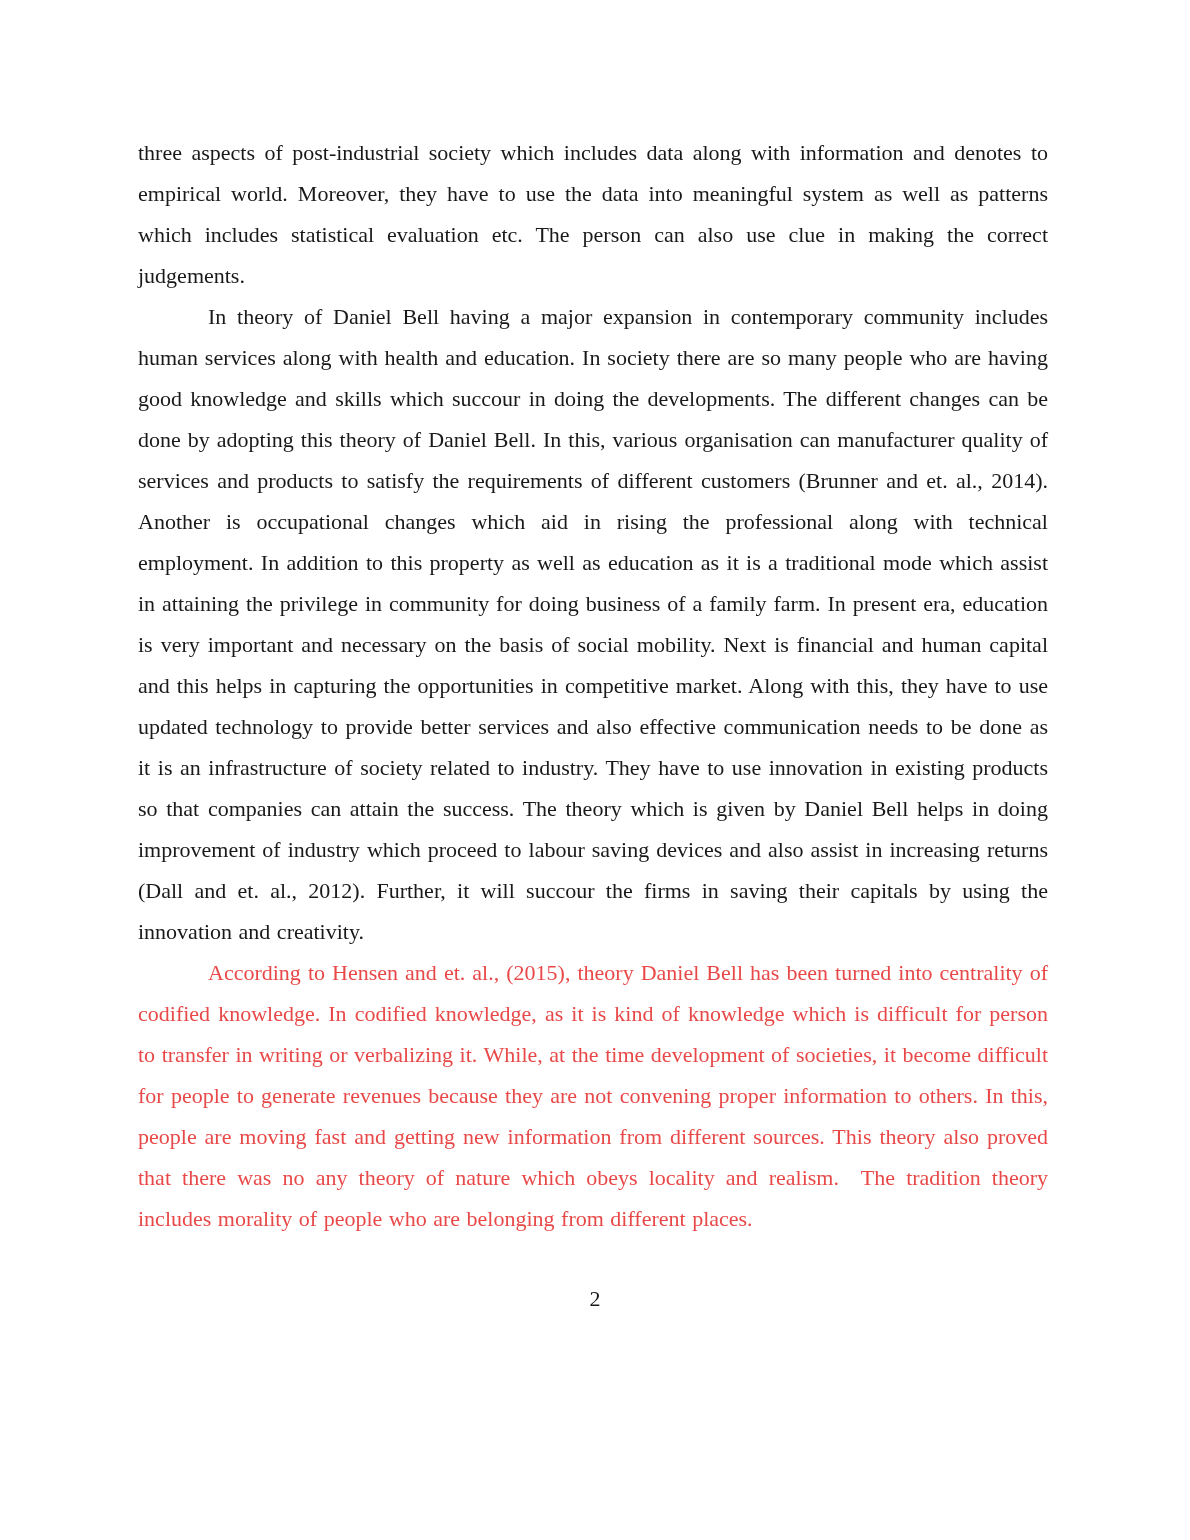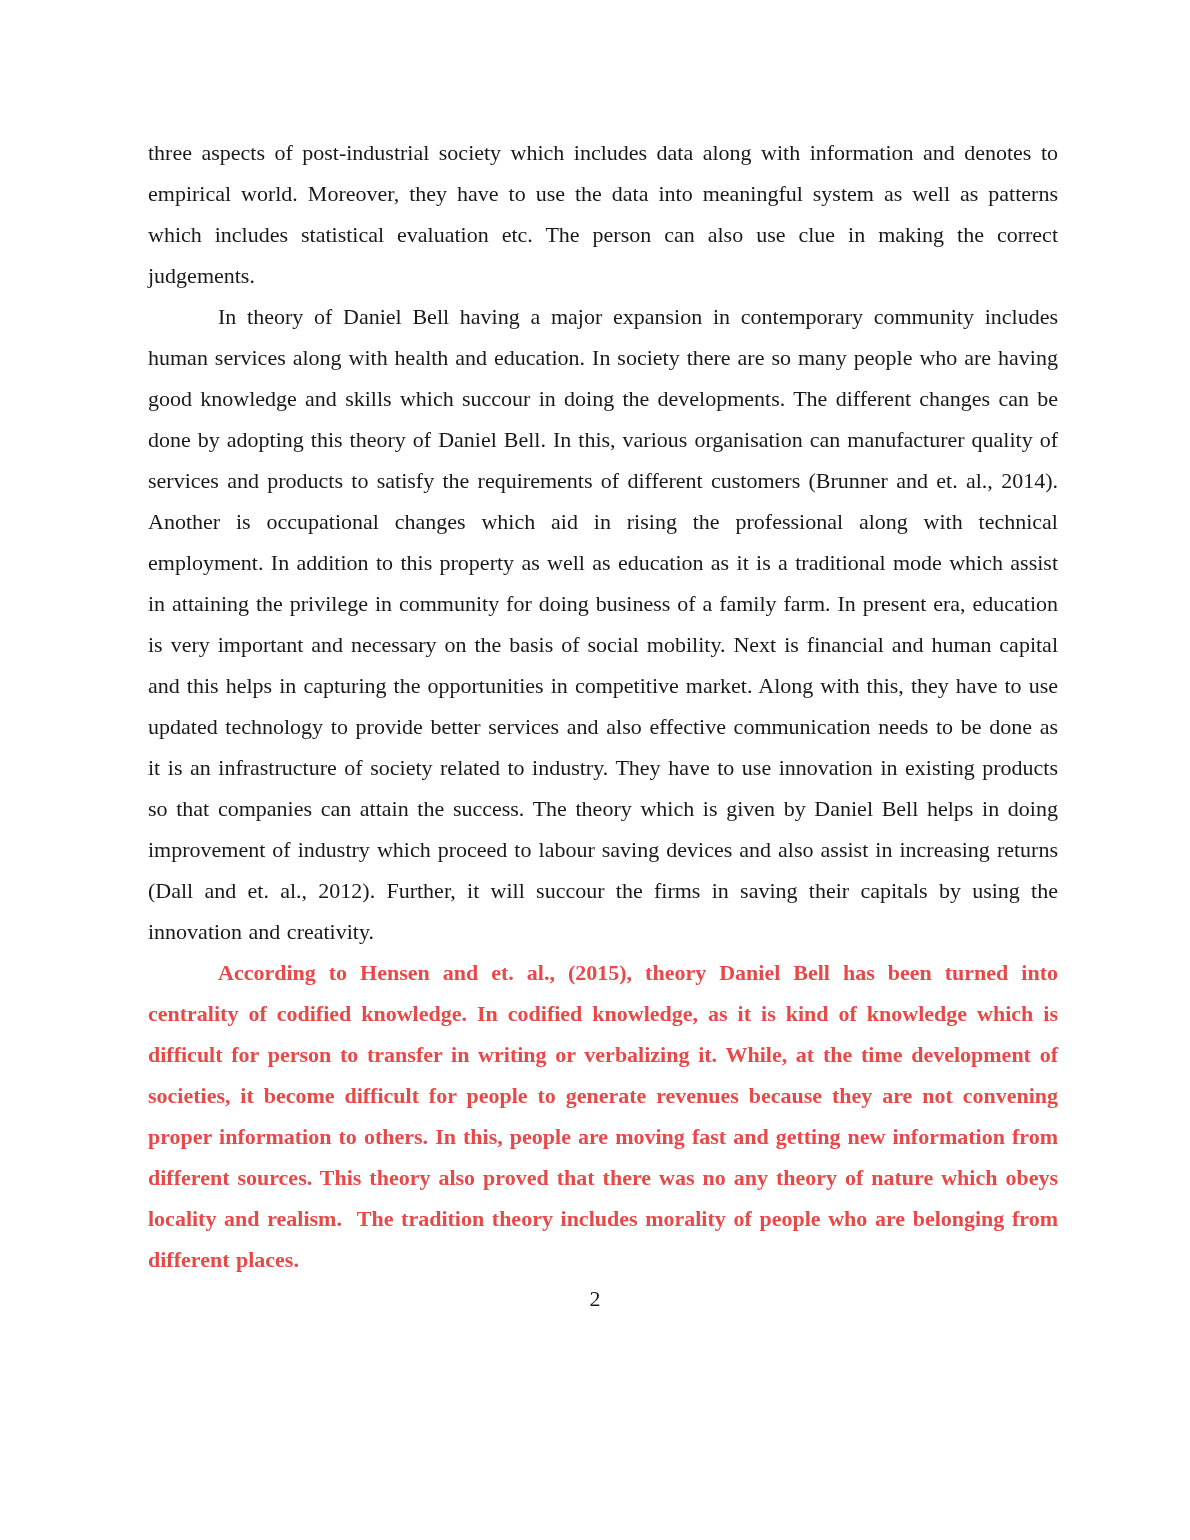--- a/index.html
+++ b/index.html
@@ -10,38 +10,37 @@
   .page {
     position: relative;
     width: 1190px;
     height: 1540px;
     background: var(--page-background, #ffffff);
     font-family: "Liberation Serif", "DejaVu Serif", serif;
     overflow: hidden;
   }
   .content {
     position: absolute;
-    left: 148px;
+    left: 138px;
     top: 132px;
     width: 910px;
   }
   .para {
     margin: 0;
     font-size: 22px;
     line-height: 41px;
     text-align: justify;
     color: var(--body-text, #191919);
     word-spacing: 1px;
   }
   .para.indent {
     text-indent: 70px;
   }
   .para.red {
     color: var(--highlight-text, #e84948);
-    font-weight: bold;
   }
   .page-number {
     position: absolute;
     top: 1284px;
     left: 0;
     width: 100%;
     text-align: center;
     font-size: 22px;
     line-height: 30px;
     color: var(--body-text, #191919);

